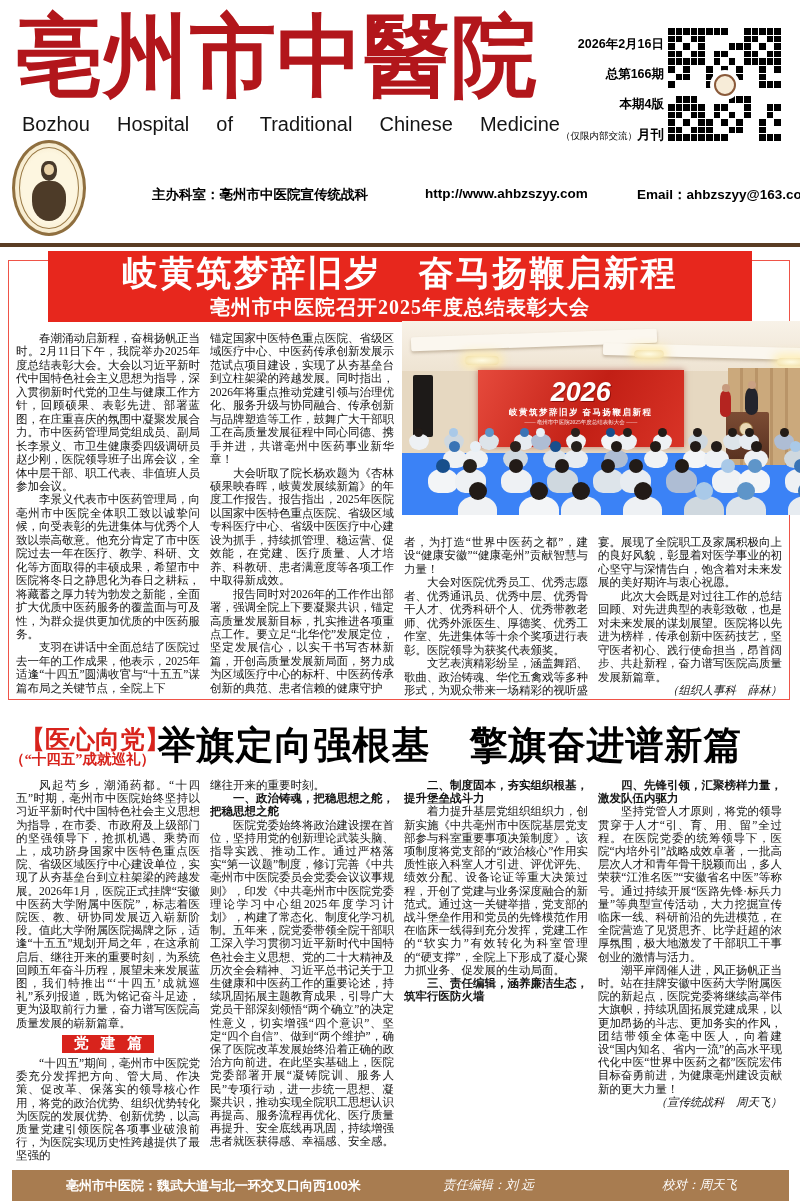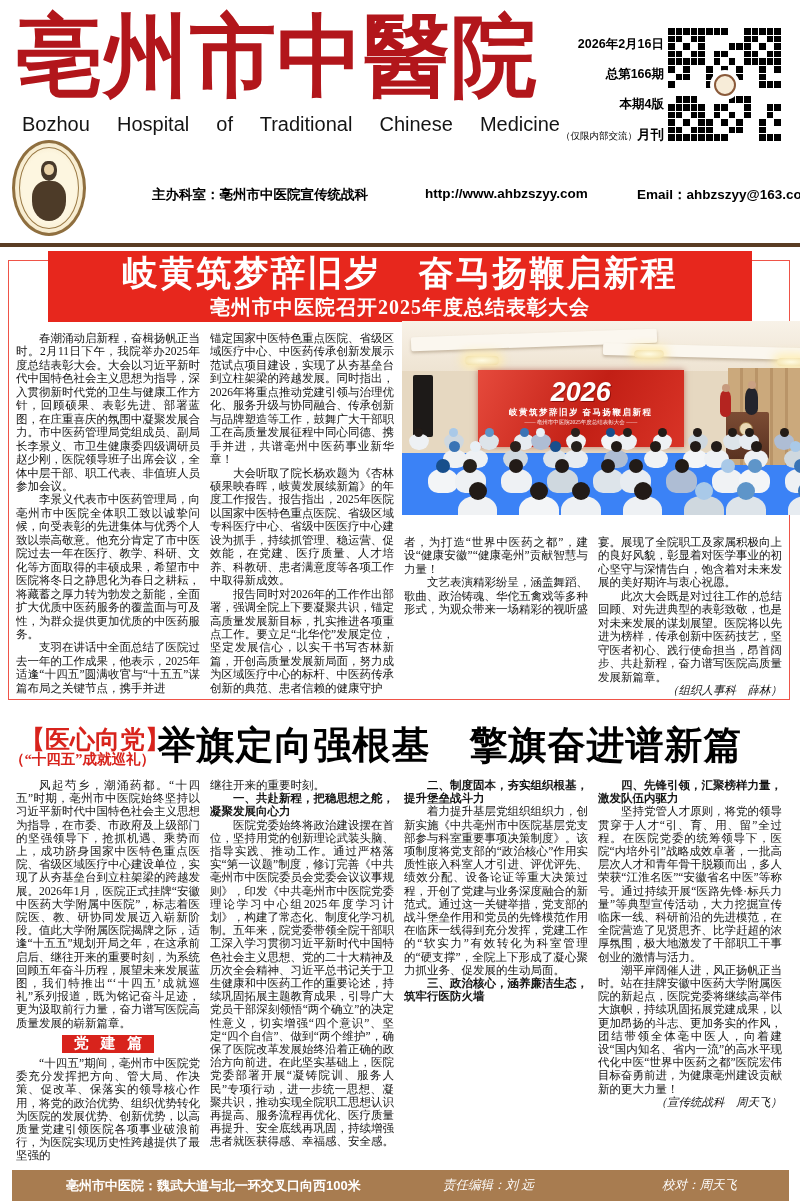--- a/index.html
+++ b/index.html
@@ -244,21 +244,21 @@
 <div class="abs a1box"></div>
 
 <div class="abs banner">
   <div class="h1">岐黄筑梦辞旧岁　奋马扬鞭启新程</div>
   <div class="h2">亳州市中医院召开2025年度总结表彰大会</div>
 </div>
 
 <div class="abs col c1 a1t">
   <p>春潮涌动启新程，奋楫扬帆正当时。2月11日下午，我院举办2025年度总结表彰大会。大会以习近平新时代中国特色社会主义思想为指导，深入贯彻新时代党的卫生与健康工作方针，回顾硕果、表彰先进、部署蓝图，在庄重喜庆的氛围中凝聚发展合力。市中医药管理局党组成员、副局长李景义、市卫生健康委四级调研员赵少刚，医院领导班子出席会议，全体中层干部、职工代表、非值班人员参加会议。</p>
   <p>李景义代表市中医药管理局，向亳州市中医院全体职工致以诚挚问候，向受表彰的先进集体与优秀个人致以崇高敬意。他充分肯定了市中医院过去一年在医疗、教学、科研、文化等方面取得的丰硕成果，希望市中医院将冬日之静思化为春日之耕耘，将藏蓄之厚力转为勃发之新能，全面扩大优质中医药服务的覆盖面与可及性，为群众提供更加优质的中医药服务。</p>
-  <p>支羽在讲话中全面总结了医院过去一年的工作成果，他表示，2025年适逢“十四五”圆满收官与“十五五”谋篇布局之关键节点，携手并进</p>
+  <p>支羽在讲话中全面总结了医院过去一年的工作成果，他表示，2025年适逢“十四五”圆满收官与“十五五”谋篇布局之关键节点，全院上下</p>
 </div>
 <div class="abs col c2 a1t">
   <p class="cont">锚定国家中医特色重点医院、省级区域医疗中心、中医药传承创新发展示范试点项目建设，实现了从夯基垒台到立柱架梁的跨越发展。同时指出，2026年将重点推动党建引领与治理优化、服务升级与协同融合、传承创新与品牌塑造等工作，鼓舞广大干部职工在高质量发展征程中同心同德、携手并进，共谱亳州中医药事业新华章！</p>
   <p>大会听取了院长杨欢题为《杏林硕果映春晖，岐黄发展续新篇》的年度工作报告。报告指出，2025年医院以国家中医特色重点医院、省级区域专科医疗中心、省级中医医疗中心建设为抓手，持续抓管理、稳运营、促效能，在党建、医疗质量、人才培养、科教研、患者满意度等各项工作中取得新成效。</p>
   <p>报告同时对2026年的工作作出部署，强调全院上下要凝聚共识，锚定高质量发展新目标，扎实推进各项重点工作。要立足“北华佗”发展定位，坚定发展信心，以实干书写杏林新篇，开创高质量发展新局面，努力成为区域医疗中心的标杆、中医药传承创新的典范、患者信赖的健康守护</p>
 </div>
 
 <div class="abs photo" id="photo">
   <div class="ph-ceiling"></div>
   <div class="ph-beam" style="left:2%;top:6%;width:55%;height:7%;transform:rotate(-2deg);"></div>
@@ -467,46 +467,47 @@
         <div class="cap" style="left: 10.8px; top: 0px; width: 18px; height: 18px; background: rgb(58, 116, 181);"></div>
       </div>
       <div class="pers" style="left: 99.975%; top: 83%; width: 39.6px; height: 46.8px;">
         <div class="sh" style="left: 0px; top: 13.5px; width: 39.6px; height: 30.6px; background: rgb(174, 189, 212);"></div>
       </div>
     </div>
 </div>
 
 <div class="abs col c3 a1b">
   <p class="cont">者，为打造“世界中医药之都”，建设“健康安徽”“健康亳州”贡献智慧与力量！</p>
+  <p>大会对医院优秀员工、优秀志愿者、优秀通讯员、优秀中层、优秀骨干人才、优秀科研个人、优秀带教老师、优秀外派医生、厚德奖、优秀工作室、先进集体等十余个奖项进行表彰。医院领导为获奖代表颁奖。</p>
   <p>文艺表演精彩纷呈，涵盖舞蹈、歌曲、政治铸魂、华佗五禽戏等多种形式，为观众带来一场精彩的视听盛</p>
 </div>
 <div class="abs col c4 a1b">
   <p class="cont">宴。展现了全院职工及家属积极向上的良好风貌，彰显着对医学事业的初心坚守与深情告白，饱含着对未来发展的美好期许与衷心祝愿。</p>
   <p>此次大会既是对过往工作的总结回顾、对先进典型的表彰致敬，也是对未来发展的谋划展望。医院将以先进为榜样，传承创新中医药技艺，坚守医者初心、践行使命担当，昂首阔步、共赴新程，奋力谱写医院高质量发展新篇章。</p>
   <p class="byline">（组织人事科　薛林）</p>
 </div>
 
 <div class="abs badge1">【医心向党】</div>
 <div class="abs badge2">（“十四五”成就巡礼）</div>
 <div class="abs head2">举旗定向强根基　擎旗奋进谱新篇</div>
 
 <div class="abs col c1 a2">
   <p>风起芍乡，潮涌药都。“十四五”时期，亳州市中医院始终坚持以习近平新时代中国特色社会主义思想为指导，在市委、市政府及上级部门的坚强领导下，抢抓机遇、乘势而上，成功跻身国家中医特色重点医院、省级区域医疗中心建设单位，实现了从夯基垒台到立柱架梁的跨越发展。2026年1月，医院正式挂牌“安徽中医药大学附属中医院”，标志着医院医、教、研协同发展迈入崭新阶段。值此大学附属医院揭牌之际，适逢“十五五”规划开局之年，在这承前启后、继往开来的重要时刻，为系统回顾五年奋斗历程，展望未来发展蓝图，我们特推出“‘十四五’成就巡礼”系列报道，既为铭记奋斗足迹，更为汲取前行力量，奋力谱写医院高质量发展的崭新篇章。</p>
   <span class="sbox">党 建 篇</span>
   <p>“十四五”期间，亳州市中医院党委充分发挥把方向、管大局、作决策、促改革、保落实的领导核心作用，将党的政治优势、组织优势转化为医院的发展优势、创新优势，以高质量党建引领医院各项事业破浪前行，为医院实现历史性跨越提供了最坚强的</p>
 </div>
 <div class="abs col c2 a2">
   <p class="cont">继往开来的重要时刻。</p>
-  <p class="bold">一、共赴新程，把稳思想之舵，凝聚发展向心力</p>
+  <p class="bold">一、政治铸魂，把稳思想之舵，把稳思想之舵</p>
   <p>医院党委始终将政治建设摆在首位，坚持用党的创新理论武装头脑、指导实践、推动工作。通过严格落实“第一议题”制度，修订完善《中共亳州市中医院委员会党委会议议事规则》，印发《中共亳州市中医院党委理论学习中心组2025年度学习计划》，构建了常态化、制度化学习机制。五年来，院党委带领全院干部职工深入学习贯彻习近平新时代中国特色社会主义思想、党的二十大精神及历次全会精神、习近平总书记关于卫生健康和中医药工作的重要论述，持续巩固拓展主题教育成果，引导广大党员干部深刻领悟“两个确立”的决定性意义，切实增强“四个意识”、坚定“四个自信”、做到“两个维护”，确保了医院改革发展始终沿着正确的政治方向前进。在此坚实基础上，医院党委部署开展“凝铸院训、服务人民”专项行动，进一步统一思想、凝聚共识，推动实现全院职工思想认识再提高、服务流程再优化、医疗质量再提升、安全底线再巩固，持续增强患者就医获得感、幸福感、安全感。</p>
 </div>
 <div class="abs col c3 a2">
   <p class="bold">二、制度固本，夯实组织根基，提升堡垒战斗力</p>
   <p>着力提升基层党组织组织力，创新实施《中共亳州市中医院基层党支部参与科室重要事项决策制度》。该项制度将党支部的“政治核心”作用实质性嵌入科室人才引进、评优评先、绩效分配、设备论证等重大决策过程，开创了党建与业务深度融合的新范式。通过这一关键举措，党支部的战斗堡垒作用和党员的先锋模范作用在临床一线得到充分发挥，党建工作的“软实力”有效转化为科室管理的“硬支撑”，全院上下形成了凝心聚力抓业务、促发展的生动局面。</p>
-  <p class="bold">三、政治核心，涵养廉洁生态，筑牢行医防火墙</p>
+  <p class="bold">三、责任编辑，涵养廉洁生态，筑牢行医防火墙</p>
 </div>
 <div class="abs col c4 a2">
   <p class="bold">四、先锋引领，汇聚榜样力量，激发队伍内驱力</p>
   <p>坚持党管人才原则，将党的领导贯穿于人才“引、育、用、留”全过程。在医院党委的统筹领导下，医院“内培外引”战略成效卓著，一批高层次人才和青年骨干脱颖而出，多人荣获“江淮名医”“安徽省名中医”等称号。通过持续开展“医路先锋·标兵力量”等典型宣传活动，大力挖掘宣传临床一线、科研前沿的先进模范，在全院营造了见贤思齐、比学赶超的浓厚氛围，极大地激发了干部职工干事创业的激情与活力。</p>
   <p>潮平岸阔催人进，风正扬帆正当时。站在挂牌安徽中医药大学附属医院的新起点，医院党委将继续高举伟大旗帜，持续巩固拓展党建成果，以更加昂扬的斗志、更加务实的作风，团结带领全体亳中医人，向着建设“国内知名、省内一流”的高水平现代化中医“世界中医药之都”医院宏伟目标奋勇前进，为健康亳州建设贡献新的更大力量！</p>
   <p class="byline">（宣传统战科　周天飞）</p>
 </div>
 
 <div class="abs footer">
   <span class="f-addr">亳州市中医院：魏武大道与北一环交叉口向西100米</span>

